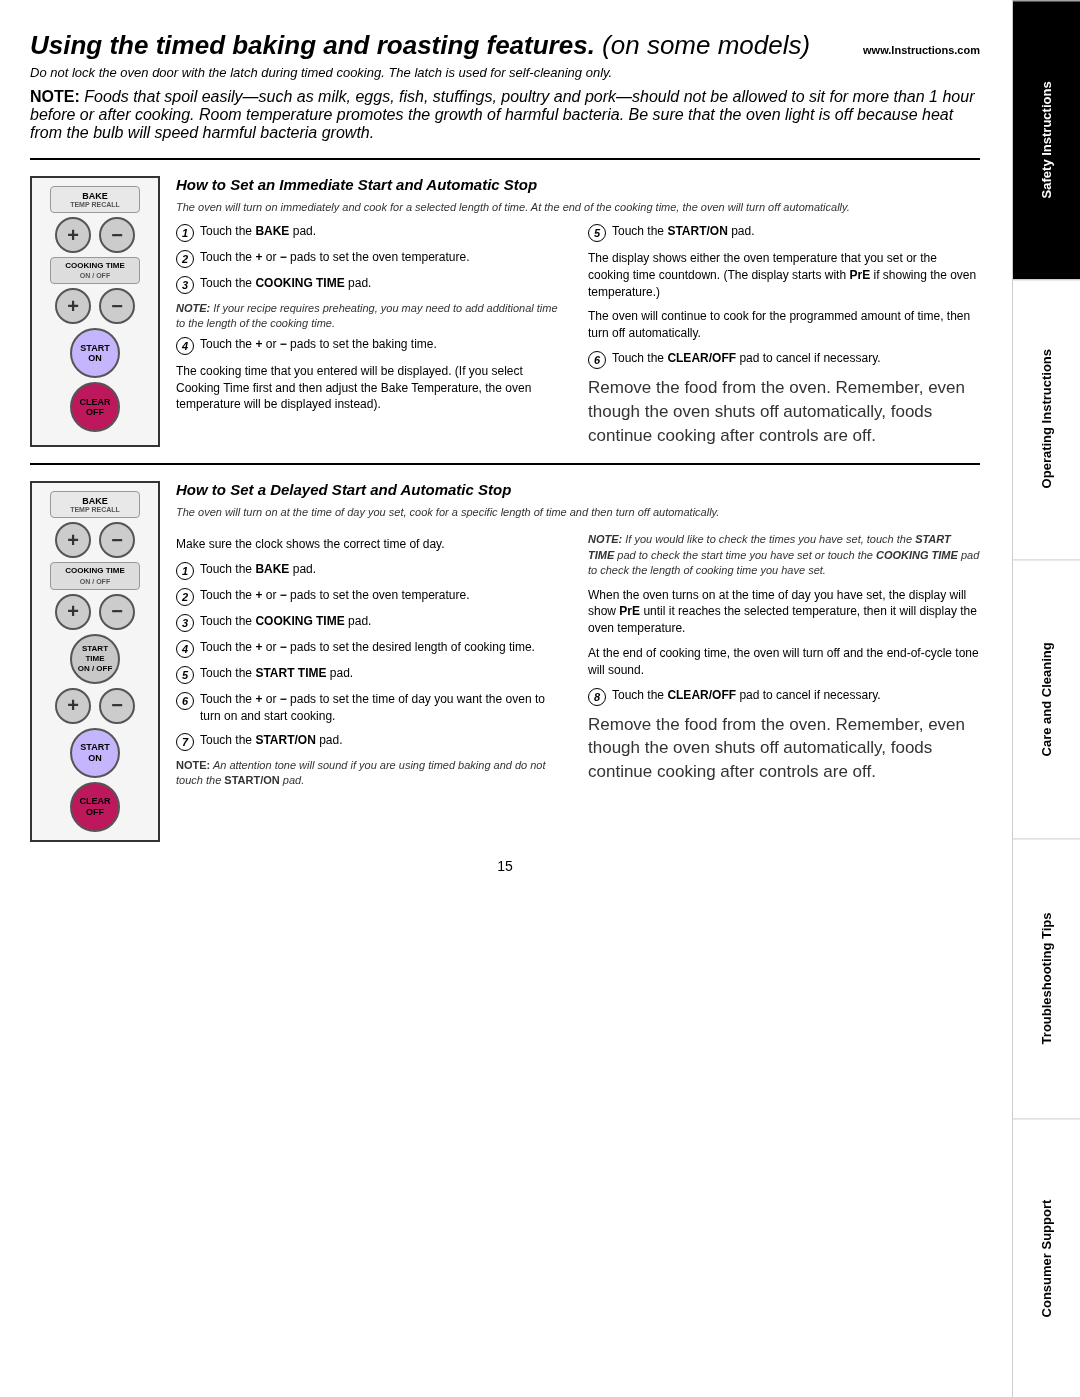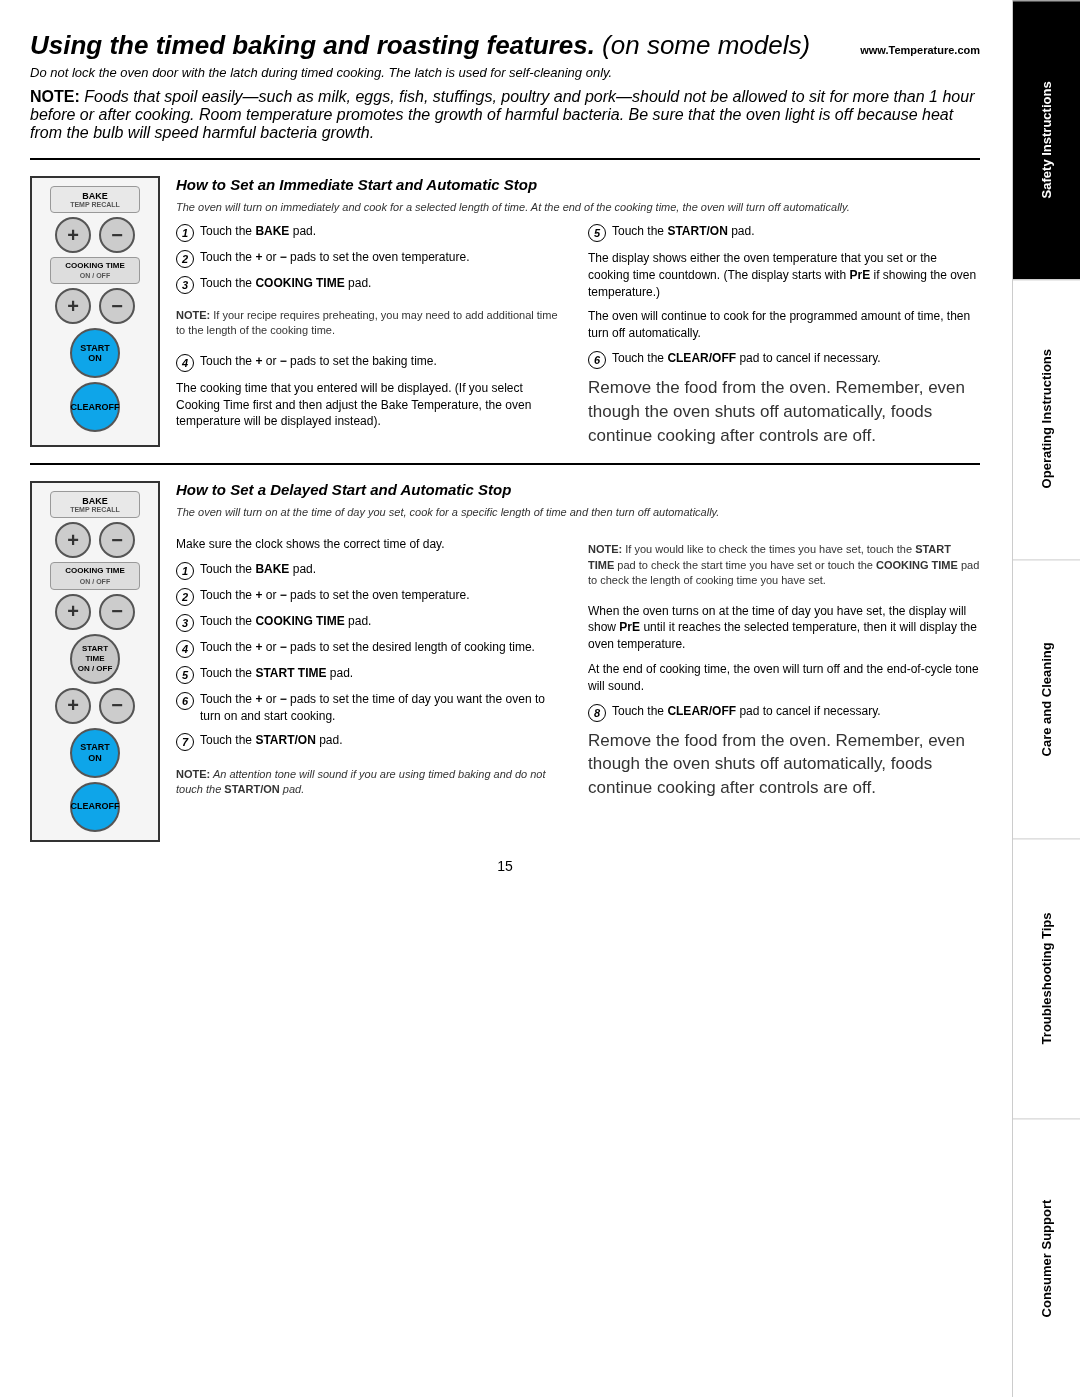--- a/index.html
+++ b/index.html
@@ -159,43 +159,43 @@
       border-radius: 4px;
       font-size: 8px;
       font-weight: bold;
       text-align: center;
       padding: 3px 6px;
       width: 90px;
       line-height: 1.3;
     }
 
     .panel-start-btn {
-      background: #0ea5e9;
+      background: #c4b5fd;
       border: 2px solid #555;
       border-radius: 50%;
       width: 50px;
       height: 50px;
       display: flex;
       flex-direction: column;
       align-items: center;
       justify-content: center;
       font-size: 9px;
       font-weight: bold;
       text-align: center;
       line-height: 1.2;
     }
 
     .panel-clear-btn {
-      background: #0ea5e9;
+      background: #be185d;
       border: 2px solid #555;
       border-radius: 50%;
       width: 50px;
       height: 50px;
       display: flex;
-      flex-direction: row;
+      flex-direction: column;
       align-items: center;
       justify-content: center;
       font-size: 9px;
       font-weight: bold;
       text-align: center;
       line-height: 1.2;
     }
 
     
     .instructions-content {
@@ -248,21 +248,22 @@
       margin-top: 1px;
     }
 
     .step-text {
       font-size: 12px;
       line-height: 1.4;
     }
 
     .step-note {
       font-size: 11px;
-      margin: 14px 0;
+      font-style: italic;
+      margin: 4px 0;
       line-height: 1.4;
       color: #333;
     }
 
     .cooking-time-note {
       font-size: 12px;
       margin: 8px 0;
       line-height: 1.4;
     }
 
@@ -306,39 +307,39 @@
       justify-content: center;
       font-size: 8px;
       font-weight: bold;
       text-align: center;
       line-height: 1.2;
     }
 
     .bottom-note {
       font-size: 11px;
       font-style: italic;
-      margin-top: 16px;
+      margin-top: 7px;
       line-height: 1.4;
       color: #333;
     }
     .bottom-note strong {
       font-style: normal;
     }
   </style>
 </head>
 <body>
 
 <div class="main-content">
 
   <div class="page-header">
     <div style="display:flex; justify-content:space-between; align-items:baseline;text-align:center;">
       <div class="main-title">
         <em><span>Using the timed baking and roasting features.</span><span class="normal-weight"> (on some models)</span></em>
       </div>
-      <div class="website">www.Temperature.com</div>
+      <div class="website">www.Instructions.com</div>
     </div>
     <div class="subtitle-note">Do not lock the oven door with the latch during timed cooking. The latch is used for self-cleaning only.</div>
     <div class="note-block">
       <strong>NOTE:</strong><span> Foods that spoil easily—such as milk, eggs, fish, stuffings, poultry and pork—should not be allowed to sit for more than 1 hour before or after cooking. Room temperature promotes the growth of harmful bacteria. Be sure that the oven light is off because heat from the bulb will speed harmful bacteria growth.</span>
     </div>
   </div>
 
   <hr class="section-divider">
   <div class="section-row">
 

